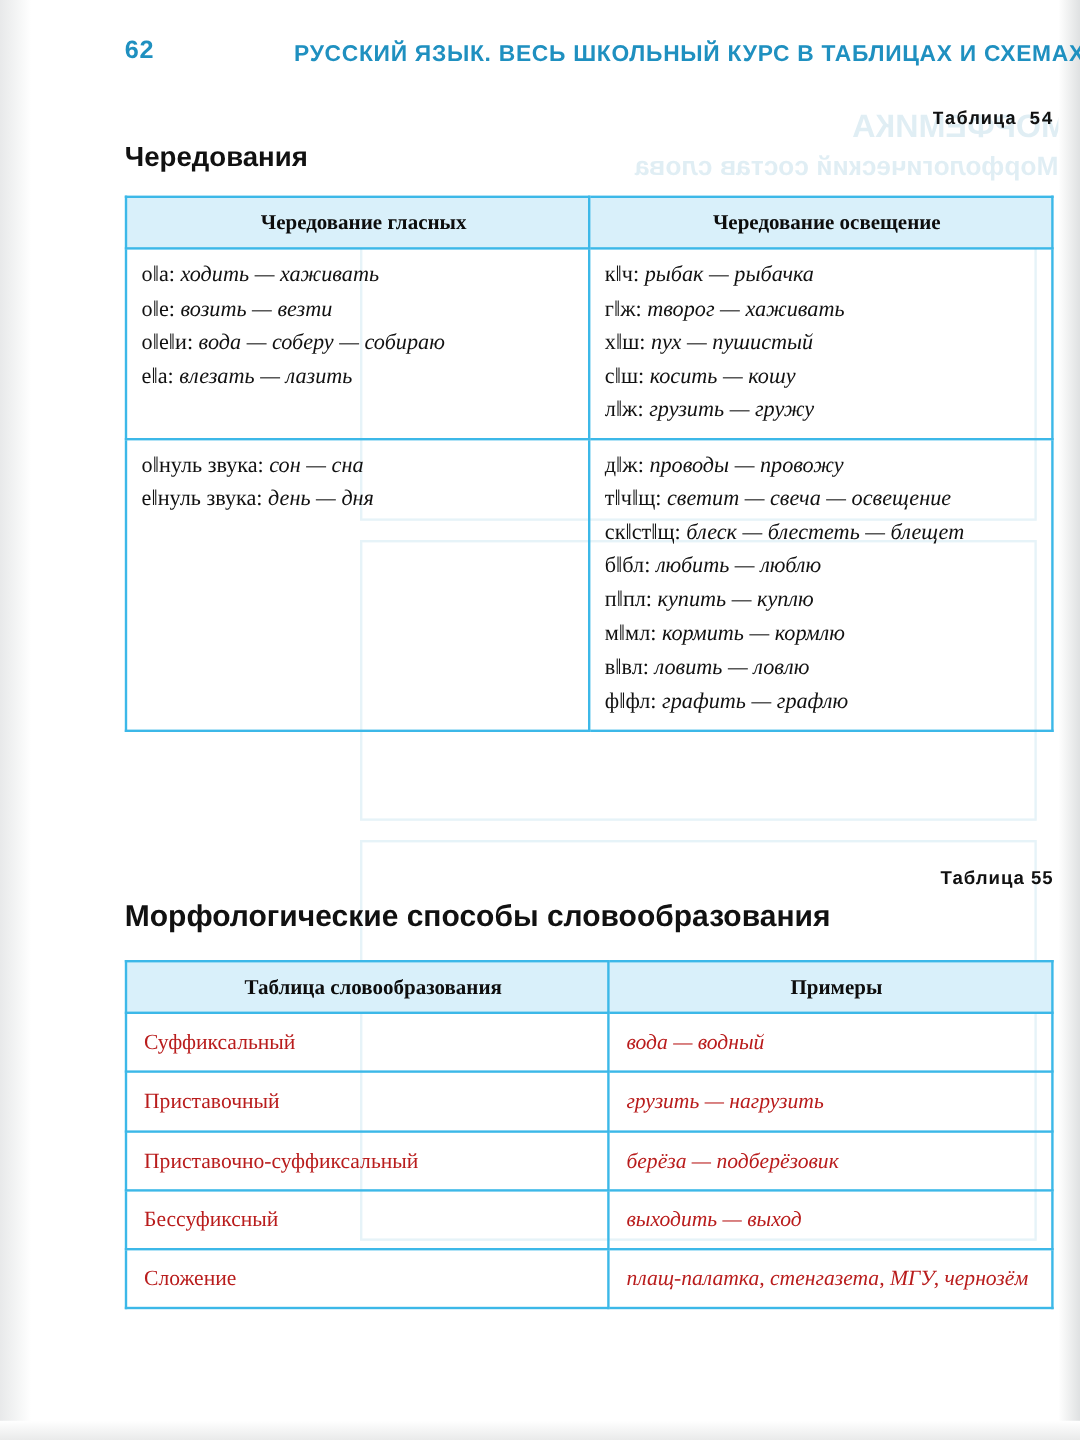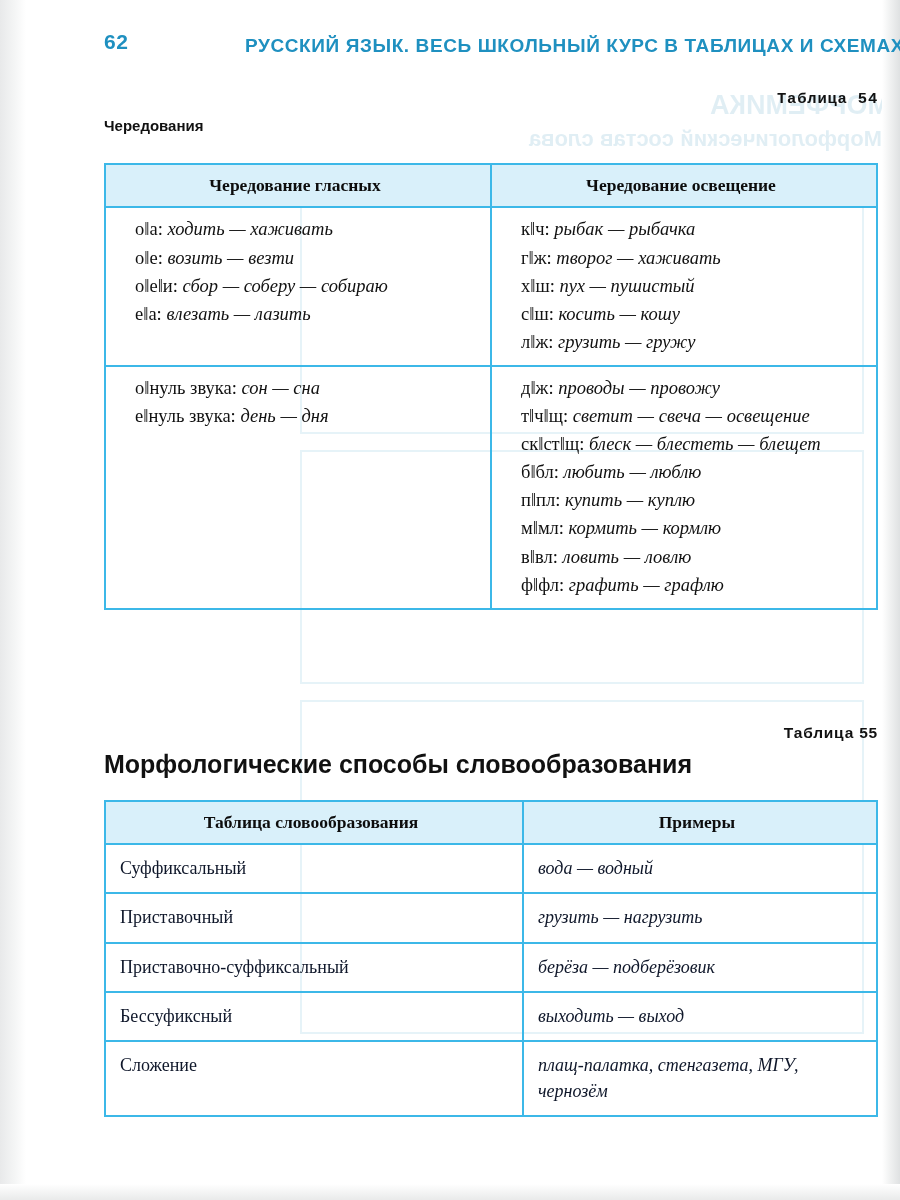--- a/index.html
+++ b/index.html
@@ -114,21 +114,21 @@
     letter-spacing: 0.8px;
   }
   #label-54 { top: 90px; font-family: Liberation Mono, monospace; }
   #label-55 { top: 724px; }
 
   .section-title {
     position: absolute;
     left: 104px;
     font-family: "Liberation Sans", sans-serif;
     font-weight: bold;
-    font-size: 15px;
+    font-size: 23px;
     color: #111111;
   }
   #title-54 { top: 117px; }
   #title-55 { top: 750px; font-size: 25px; }
 
   
   table.grid {
     position: absolute;
     border-collapse: collapse;
     table-layout: fixed;
@@ -138,51 +138,51 @@
     vertical-align: top;
     padding: 7px 12px 9px 12px;
   }
   table.grid th {
     background: #d9f0fa;
     text-align: center;
     font-family: "Liberation Serif", serif;
     font-weight: bold;
     font-size: 17.5px;
     color: #0d0d0d;
-    padding: 9px 16px 10px 10px;
+    padding: 9px 0 10px 10px;
     line-height: 1.28;
   }
 
   
   #table-54 {
     left: 104px;
     top: 163px;
     width: 774px;
   }
   #table-54 td {
     font-size: 18.5px;
     line-height: 1.52;
     color: #111111;
   }
   #table-54 td.cell-vowels { width: 286px; }
   .alt-entry { white-space: normal; }
-  .alt-key { font-style: normal; margin-left: 17px; }
+  .alt-key { font-style: normal; }
   .alt-val { font-style: italic; }
 
   
   #table-55 {
     left: 104px;
     top: 800px;
     width: 774px;
   }
   #table-55 th.col-way { width: 390px; }
   #table-55 td {
     font-size: 18px;
     line-height: 1.45;
-    color: #0f172a;
+    color: #b91c1c;
     padding: 10px 14px 11px 14px;
     border-radius: 19px;
   }
   #table-55 td.way { font-style: normal; }
   #table-55 td.ex { font-style: italic; }
 </style>
 </head>
 <body>
 
 <div class="page">
@@ -210,21 +210,21 @@
       <tr>
         <th class="cell-vowels">Чередование гласных</th>
         <th>Чередование освещение</th>
       </tr>
     </thead>
     <tbody>
       <tr>
         <td class="cell-vowels">
           <div class="alt-entry"><span class="alt-key">о‖а:</span><span class="alt-val"> ходить — хаживать</span></div>
           <div class="alt-entry"><span class="alt-key">о‖е:</span><span class="alt-val"> возить — везти</span></div>
-          <div class="alt-entry"><span class="alt-key">о‖е‖и:</span><span class="alt-val"> сбор — соберу — собираю</span></div>
+          <div class="alt-entry"><span class="alt-key">о‖е‖и:</span><span class="alt-val"> вода — соберу — собираю</span></div>
           <div class="alt-entry"><span class="alt-key">е‖а:</span><span class="alt-val"> влезать — лазить</span></div>
         </td>
         <td>
           <div class="alt-entry"><span class="alt-key">к‖ч:</span><span class="alt-val"> рыбак — рыбачка</span></div>
           <div class="alt-entry"><span class="alt-key">г‖ж:</span><span class="alt-val"> творог — хаживать</span></div>
           <div class="alt-entry"><span class="alt-key">х‖ш:</span><span class="alt-val"> пух — пушистый</span></div>
           <div class="alt-entry"><span class="alt-key">с‖ш:</span><span class="alt-val"> косить — кошу</span></div>
           <div class="alt-entry"><span class="alt-key">л‖ж:</span><span class="alt-val"> грузить — гружу</span></div>
         </td>
       </tr>

